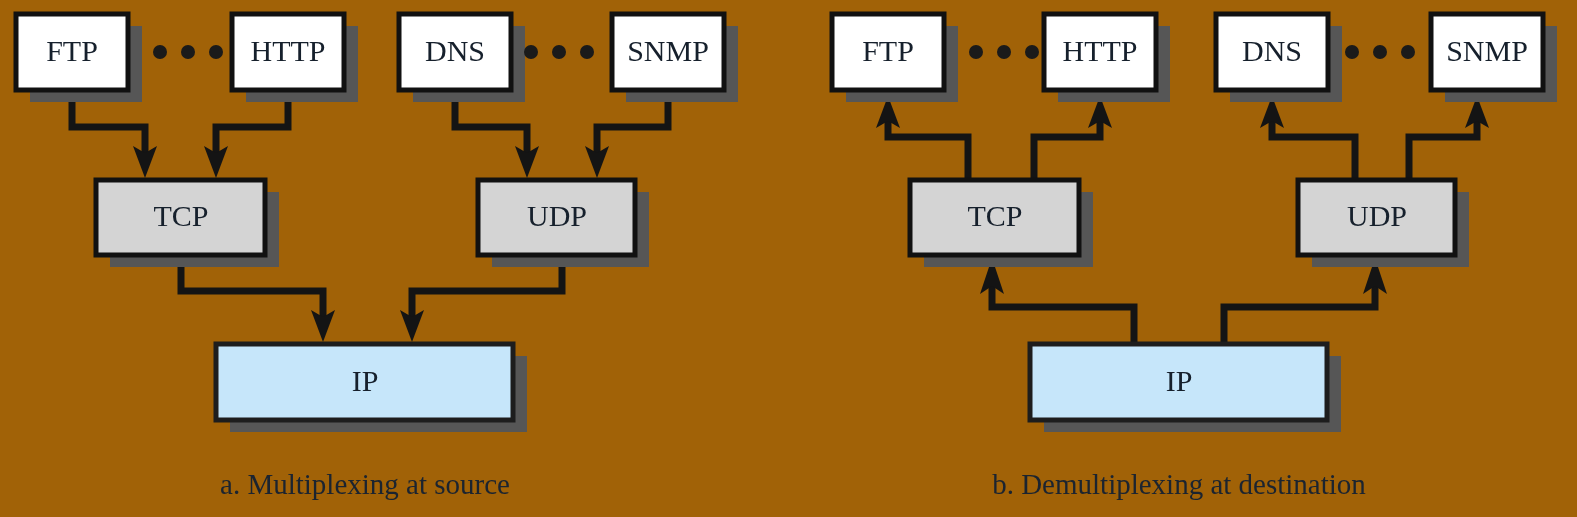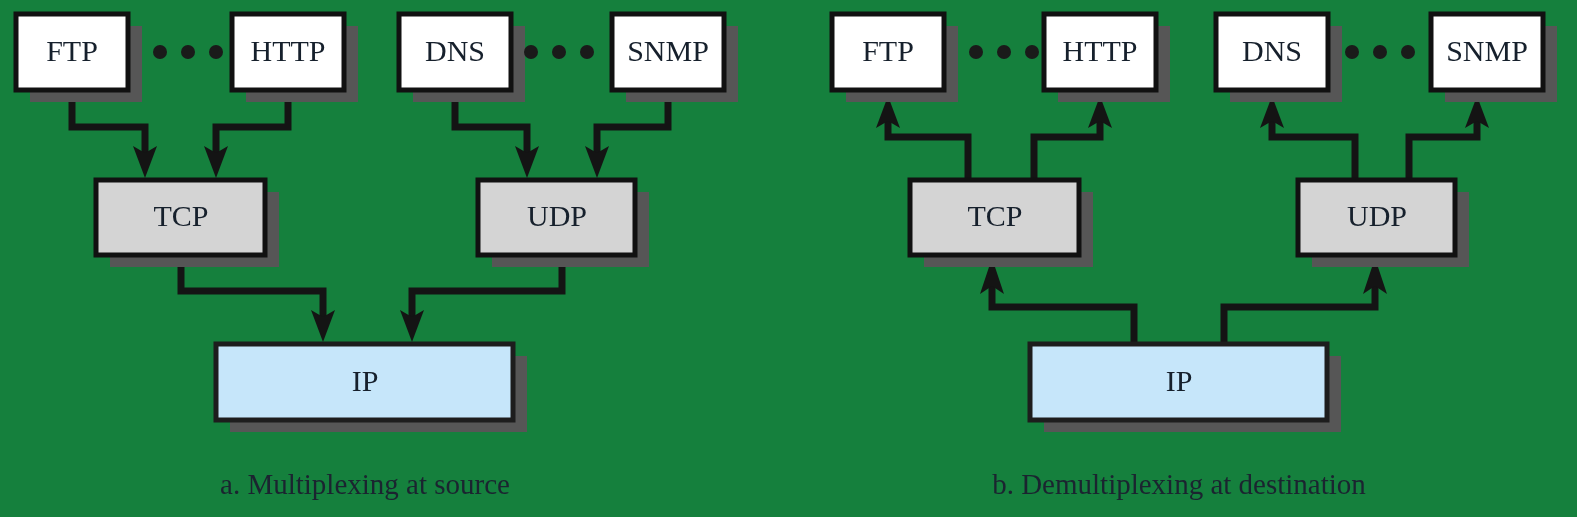--- a/index.html
+++ b/index.html
@@ -10,21 +10,21 @@
   body {
     width: 1577px;
     height: 517px;
     font-family: "Liberation Serif", serif;
     overflow: hidden;
   }
   #stage {
     position: relative;
     width: 1577px;
     height: 517px;
-    background: #15803d;
+    background: #a16207;
   }
   svg.diagram {
     position: absolute;
     left: 0;
     top: 0;
     width: 1577px;
     height: 517px;
     display: block;
   }
   .box-label {

